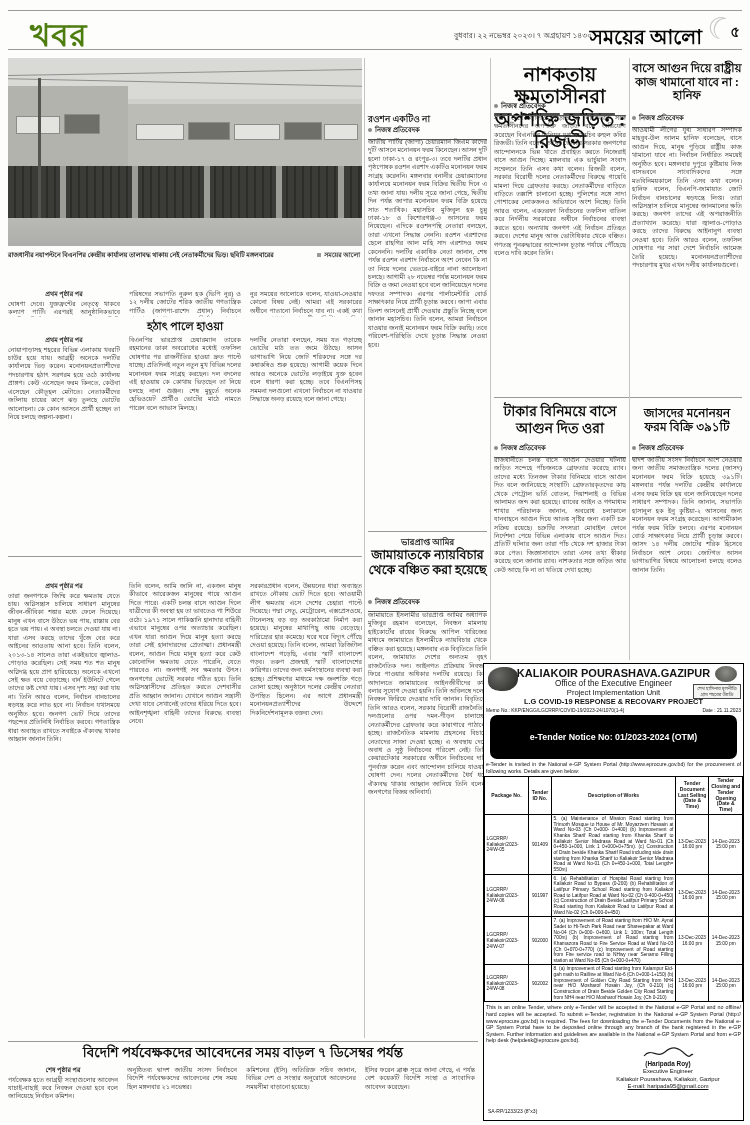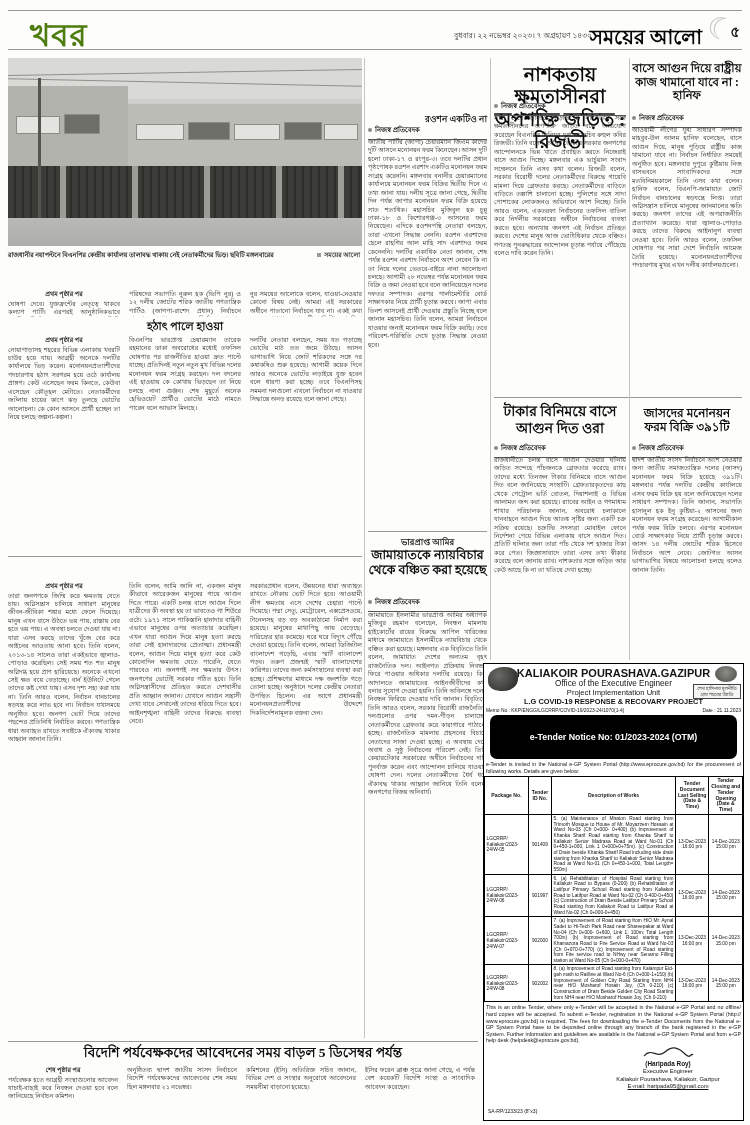--- a/index.html
+++ b/index.html
@@ -27,21 +27,21 @@
   .ph-road{position:absolute;left:0;right:0;bottom:0;background:linear-gradient(#b9b9b5,#adadaa);}
   .ph-pole{position:absolute;width:3px;background:#55554f;}
 
   .caption{font-size:6.4px;font-weight:bold;color:#1c1c1c;}
   .credit{font-size:6.4px;font-weight:bold;color:#333;}
   .sqdot{display:inline-block;width:4px;height:4px;background:#9a9a98;margin-right:3px;}
 
   
   .hl{font-weight:bold;text-align:center;color:#0a0a0a;line-height:1.18;}
   .kicker{font-size:8.5px;font-weight:bold;text-align:center;color:#222;}
-  .subhead{font-size:9px;font-weight:bold;text-align:right;color:#222;}
+  .subhead{font-size:9px;font-weight:bold;text-align:left;color:#222;}
   .byline{display:flex;align-items:center;gap:3px;border-bottom:1px solid #555;padding-bottom:3px;}
   .byline .dot{width:4px;height:4px;border-radius:50%;background:#8a8a88;flex:0 0 auto;}
   .byline .lbl{font-size:6.8px;font-weight:bold;color:#111;}
   .body-col{font-size:6.3px;line-height:1.34;text-align:justify;color:#1b1b1b;overflow:hidden;}
   .contlabel{display:block;text-align:center;font-weight:bold;font-size:6.4px;margin-bottom:1px;}
 
   
   .tender{border:1.4px solid #000;background:#fff;font-family:"Liberation Sans","DejaVu Sans",sans-serif;}
   .t-head{position:relative;text-align:center;padding-top:3px;}
   .t-logo{position:absolute;left:4px;top:3px;width:30px;height:24px;border-radius:50% 40% 50% 40%;
@@ -119,21 +119,21 @@
   <div class="abs body-col" style="left:250px;top:336px;width:112px;height:216px">দলটির নেতারা বলছেন, সময় যত গড়াচ্ছে ভোটের মাঠ তত জমে উঠছে। আসন ভাগাভাগি নিয়ে জোট শরিকদের সঙ্গে দর কষাকষিও শুরু হয়েছে। আগামী কয়েক দিনে আরও অনেকে ভোটের লড়াইয়ে যুক্ত হবেন বলে ধারণা করা হচ্ছে। তবে বিএনপিসহ সমমনা দলগুলো এখনো নির্বাচনে না যাওয়ার সিদ্ধান্তে অনড় রয়েছে বলে জানা গেছে।</div>
 
   <div class="rule-h" style="left:8px;width:354px;top:556px"></div>
 
   <div class="abs body-col" style="left:8px;top:582px;width:112px;height:452px"><span class="contlabel">প্রথম পৃষ্ঠার পর</span><span>তারা জনগণকে জিম্মি করে ক্ষমতায় যেতে চায়। অগ্নিসন্ত্রাস চালিয়ে সাধারণ মানুষের জীবন-জীবিকা শঙ্কার মধ্যে ফেলে দিয়েছে। মানুষ এখন বাসে উঠতে ভয় পায়, রাস্তায় বের হতে ভয় পায়। এ অবস্থা চলতে দেওয়া যায় না। যারা এসব করছে তাদের খুঁজে বের করে আইনের আওতায় আনা হবে। তিনি বলেন, ২০১৩-১৪ সালেও তারা একইভাবে জ্বালাও-পোড়াও করেছিল। সেই সময় শত শত মানুষ অগ্নিদগ্ধ হয়ে প্রাণ হারিয়েছে। অনেকে এখনো সেই ক্ষত বয়ে বেড়াচ্ছে। বার্ন ইউনিটে গেলে তাদের কষ্ট দেখা যায়। এসব দৃশ্য সহ্য করা যায় না। তিনি আরও বলেন, নির্বাচন বানচালের ষড়যন্ত্র করে লাভ হবে না। নির্বাচন যথাসময়ে অনুষ্ঠিত হবে। জনগণ ভোট দিয়ে তাদের পছন্দের প্রতিনিধি নির্বাচিত করবে। গণতান্ত্রিক ধারা অব্যাহত রাখতে সবাইকে ঐক্যবদ্ধ থাকার আহ্বান জানান তিনি।</span></div>
   <div class="abs body-col" style="left:129px;top:582px;width:112px;height:452px">তিনি বলেন, আমি জানি না, একজন মানুষ কীভাবে আরেকজন মানুষের গায়ে আগুন দিতে পারে। একটি চলন্ত বাসে আগুন দিলে যাত্রীদের কী অবস্থা হয় তা ভাবতেও গা শিউরে ওঠে। ১৯৭১ সালে পাকিস্তানি হানাদার বাহিনী এভাবে মানুষের ওপর অত্যাচার করেছিল। এখন যারা আগুন দিয়ে মানুষ হত্যা করছে তারা সেই হানাদারদের প্রেতাত্মা। প্রধানমন্ত্রী বলেন, আগুন দিয়ে মানুষ হত্যা করে কেউ কোনোদিন ক্ষমতায় যেতে পারেনি, যেতে পারবেও না। জনগণই সব ক্ষমতার উৎস। জনগণের ভোটেই সরকার গঠিত হবে। তিনি অগ্নিসন্ত্রাসীদের প্রতিহত করতে দেশবাসীর প্রতি আহ্বান জানান। যেখানে আগুন সন্ত্রাসী দেখা যাবে সেখানেই তাদের ধরিয়ে দিতে হবে। আইনশৃঙ্খলা বাহিনী তাদের বিরুদ্ধে ব্যবস্থা নেবে।</div>
   <div class="abs body-col" style="left:250px;top:582px;width:112px;height:452px">সরকারপ্রধান বলেন, উন্নয়নের ধারা অব্যাহত রাখতে নৌকায় ভোট দিতে হবে। আওয়ামী লীগ ক্ষমতায় এসে দেশের চেহারা পাল্টে দিয়েছে। পদ্মা সেতু, মেট্রোরেল, এক্সপ্রেসওয়ে, টানেলসহ বড় বড় অবকাঠামো নির্মাণ করা হয়েছে। মানুষের মাথাপিছু আয় বেড়েছে। দারিদ্র্যের হার কমেছে। ঘরে ঘরে বিদ্যুৎ পৌঁছে দেওয়া হয়েছে। তিনি বলেন, আমরা ডিজিটাল বাংলাদেশ গড়েছি, এবার স্মার্ট বাংলাদেশ গড়ব। তরুণ প্রজন্মই স্মার্ট বাংলাদেশের কারিগর। তাদের জন্য কর্মসংস্থানের ব্যবস্থা করা হচ্ছে। প্রশিক্ষণের মাধ্যমে দক্ষ জনশক্তি গড়ে তোলা হচ্ছে। অনুষ্ঠানে দলের কেন্দ্রীয় নেতারা উপস্থিত ছিলেন। এর আগে প্রধানমন্ত্রী মনোনয়নপ্রত্যাশীদের উদ্দেশে দিকনির্দেশনামূলক বক্তব্য দেন।</div>
 
   <div class="rule-h" style="left:8px;width:470px;top:1041px"></div>
 
-  <div class="abs hl" style="left:8px;top:1045px;width:470px;font-size:13.5px">বিদেশি পর্যবেক্ষকদের আবেদনের সময় বাড়ল 5 ডিসেম্বর পর্যন্ত</div>
+  <div class="abs hl" style="left:8px;top:1045px;width:470px;font-size:13.5px">বিদেশি পর্যবেক্ষকদের আবেদনের সময় বাড়ল ৭ ডিসেম্বর পর্যন্ত</div>
   <div class="abs body-col" style="left:8px;top:1066px;width:110px;height:52px"><span class="contlabel">শেষ পৃষ্ঠার পর</span><span>পর্যবেক্ষক হতে আগ্রহী সংস্থাগুলোর আবেদন যাচাই-বাছাই করে নিবন্ধন দেওয়া হবে বলে জানিয়েছে নির্বাচন কমিশন।</span></div>
   <div class="abs body-col" style="left:127px;top:1066px;width:110px;height:52px">অনুষ্ঠিতব্য দ্বাদশ জাতীয় সংসদ নির্বাচনে বিদেশি পর্যবেক্ষকদের আবেদনের শেষ সময় ছিল মঙ্গলবার ২১ নভেম্বর।</div>
   <div class="abs body-col" style="left:246px;top:1066px;width:110px;height:52px">কমিশনের (ইসি) অতিরিক্ত সচিব জানান, বিভিন্ন দেশ ও সংস্থার অনুরোধে আবেদনের সময়সীমা বাড়ানো হয়েছে।</div>
   <div class="abs body-col" style="left:365px;top:1066px;width:110px;height:52px">ইসির ফরেন ব্রাঞ্চ সূত্রে জানা গেছে, এ পর্যন্ত বেশ কয়েকটি বিদেশি সংস্থা ও সাংবাদিক আবেদন করেছেন।</div>
 
   <div class="abs subhead" style="left:368px;top:112px;width:119px">রওশন একটিও না</div>
   <div class="abs byline" style="left:368px;top:124px;width:119px">
       <span class="dot"></span>
       <span class="lbl">নিজস্ব প্রতিবেদক</span>
     </div>

